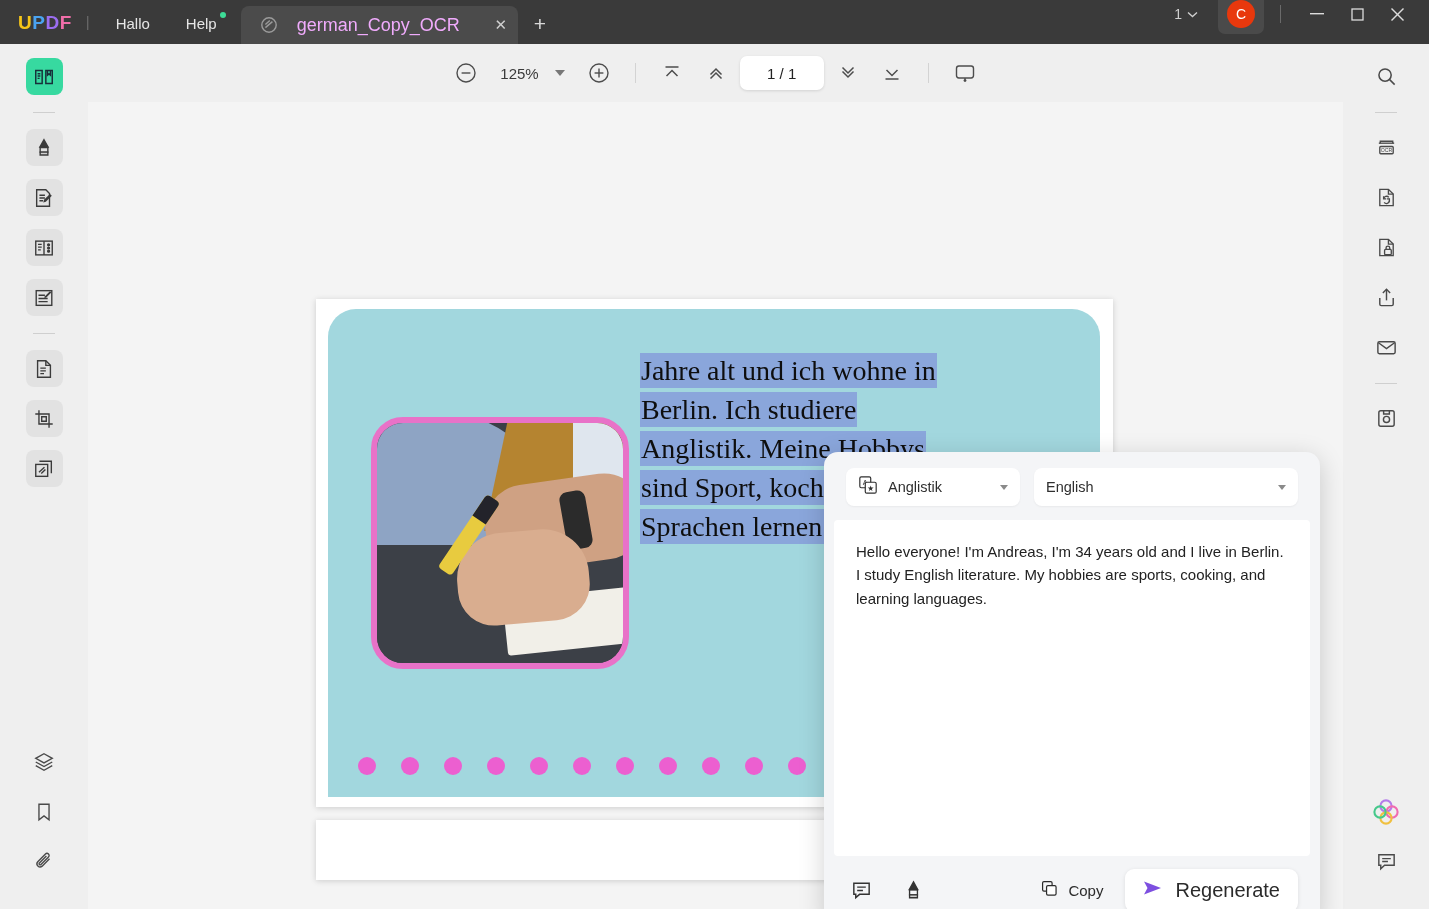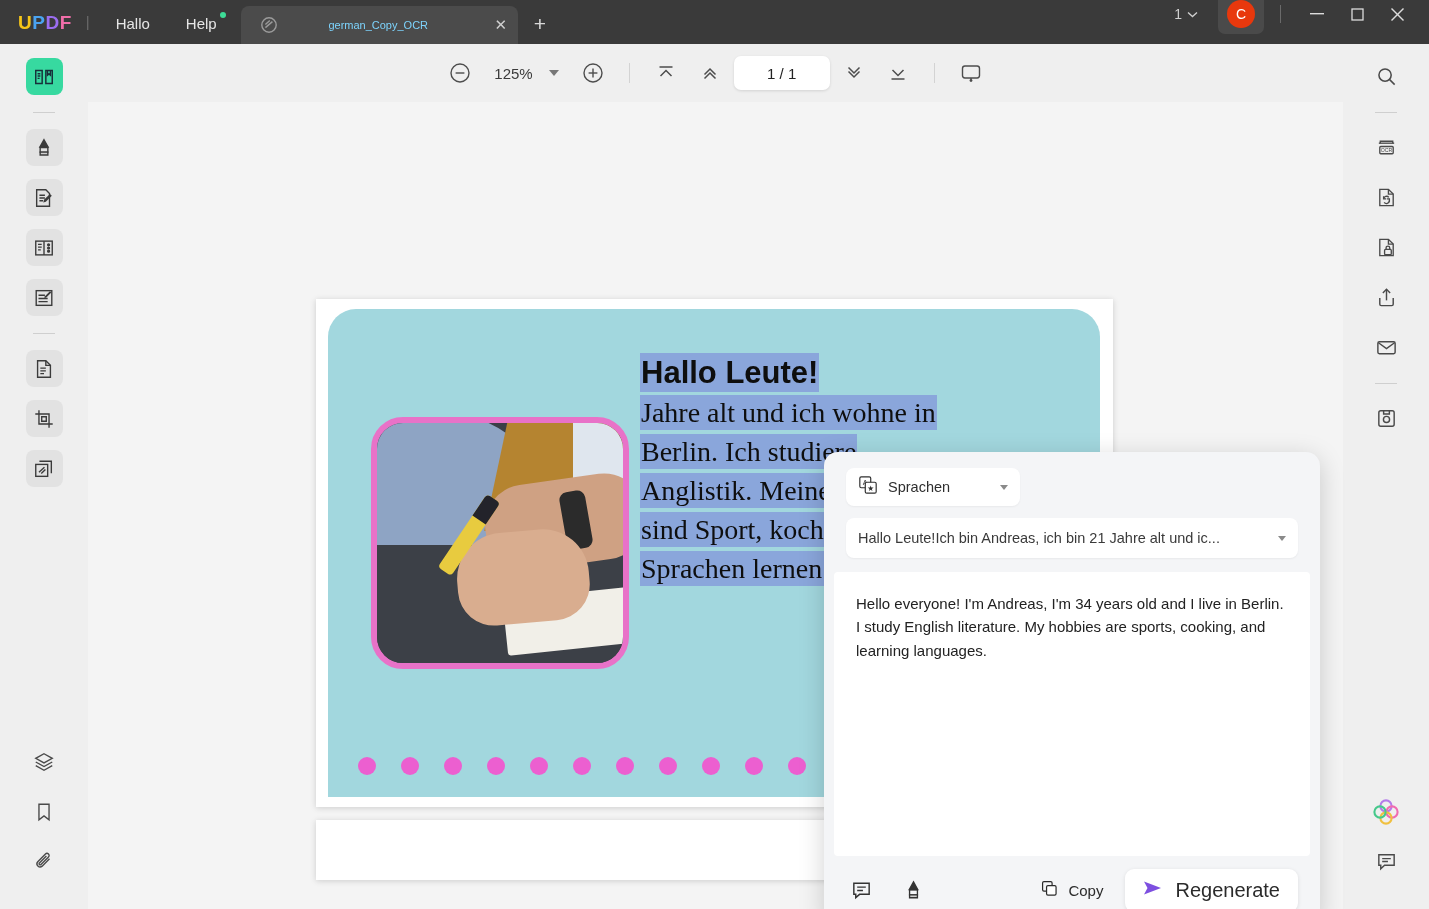--- a/index.html
+++ b/index.html
@@ -35,21 +35,21 @@
     width:6px; height:6px; border-radius:50%; background:#3ddc97;
   }
   .tab {
     margin-left: 24px; margin-bottom: 0;
     width: 277px; height: 38px; background: #4b4b4b;
     border-radius: 8px 8px 0 0; display:flex; align-items:center;
     position: relative;
   }
   .tab-icon { margin-left: 18px; width:20px; height:20px; opacity:.7; }
   .tab-title {
-    flex:1; text-align:center; color:#7dd3fc; font-size:11px;
+    flex:1; text-align:center; color:#f0abfc; font-size:18px;
     margin-left:-6px; white-space: nowrap; overflow:hidden;
   }
   .tab-close { width:34px; text-align:center; color:#cfcfcf; font-size:15px; cursor:pointer; }
   .tab-new { margin-left: 16px; margin-bottom:8px; color:#d8d8d8; font-size:21px; font-weight:300; cursor:pointer; }
 
   .tb-right { margin-left:auto; display:flex; align-items:center; margin-bottom:10px; margin-right:12px; }
   .win-count { color:#cfcfcf; font-size:14px; display:flex; align-items:center; gap:5px; padding:3px 8px; cursor:pointer;}
   .avatar-wrap { background:#4a4a4a; border-radius:7px; padding:6px 9px; margin-left:12px; cursor:pointer; }
   .avatar {
     width:28px; height:28px; border-radius:50%; background:#e8380d;
@@ -90,21 +90,21 @@
   .doc-toolbar {
     position:absolute; left:88px; top:0; width:1255px; height:58px;
     display:flex; align-items:center; justify-content:center; gap:4px;
   }
   .tool-ico { width:40px; height:36px; display:flex; align-items:center; justify-content:center; cursor:pointer; color:#4d4d4d; }
   .zoomval { display:flex; align-items:center; gap:16px; padding:0 10px; cursor:pointer; }
   .zoomval .pct { font-size:15px; color:#3b3b3b; }
   .caret-sm { width:0;height:0;border-left:5px solid transparent;border-right:5px solid transparent;border-top:6px solid #777; }
   .tbsep { width:1px; height:20px; background:#d3d3d3; margin:0 12px; }
   .pagebox {
-    width:96px; height:34px; background:#fff; border-radius:7px;
+    width:84px; height:34px; background:#fff; border-radius:7px;
     display:flex; align-items:center; justify-content:center;
     font-size:15px; color:#222; box-shadow:0 1px 3px rgba(0,0,0,.12); cursor:text;
   }
 
   
   .canvas {
     position:absolute; left:88px; top:58px; width:1255px; height:807px;
     background:#f4f4f4; overflow:hidden;
   }
   .page {
@@ -475,21 +475,20 @@
             <div class="ph-sleeve"></div>
             <div class="ph-desk"></div>
             <div class="ph-arm"></div>
             <div class="ph-watch"></div>
             <div class="ph-pad"></div>
             <div class="ph-hand"></div>
             <div class="ph-pen"></div>
           </div>
 
           <div class="doc-text">
-            <div class="doc-line doc-h1"><span class="hl">Hallo Leute!</span></div>
             <div class="doc-line doc-p"><span class="hl">Jahre alt und ich wohne in</span></div>
             <div class="doc-line doc-p"><span class="hl">Berlin. Ich studiere</span></div>
             <div class="doc-line doc-p"><span class="hl">Anglistik. Meine Hobbys</span></div>
             <div class="doc-line doc-p"><span class="hl">sind Sport, kochen und</span></div>
             <div class="doc-line doc-p"><span class="hl">Sprachen lernen.</span></div>
           </div>
 
           <div class="dots" id="dot-row">
               <div class="dot" style="background: rgb(236, 95, 208);"></div>
               <div class="dot" style="background: rgb(236, 95, 208);"></div>
@@ -514,27 +513,27 @@
         <div class="ai-row">
           <div class="ai-select mode">
             <span>
               <svg width="20" height="20" viewBox="0 0 22 22" fill="none" stroke="#2f2f2f" stroke-width="1.3">
                 <rect x="2" y="2" width="12" height="12" rx="1.6"></rect>
                 <text x="8" y="11" font-size="8" fill="#2f2f2f" stroke="none" text-anchor="middle" font-family="Liberation Sans, sans-serif">A</text>
                 <rect x="8" y="8" width="12" height="12" rx="1.6" fill="#fff"></rect>
                 <text x="14" y="17.4" font-size="8.4" fill="#2f2f2f" stroke="none" text-anchor="middle" font-family="DejaVu Sans, sans-serif">★</text>
               </svg>
             </span>
-            <span class="lbl">Sprachen</span>
+            <span class="lbl">Anglistik</span>
             <span class="caret-xs"></span>
           </div>
-        </div>
-        <div class="ai-source">
-          <span class="lbl">Hallo Leute!Ich bin Andreas, ich bin 21 Jahre alt und ic...</span>
-          <span class="caret-xs"></span>
+          <div class="ai-select lang">
+            <span class="lbl">English</span>
+            <span class="caret-xs"></span>
+          </div>
         </div>
       </div>
 
       <div class="ai-body">
         <div class="ai-result">Hello everyone! I'm Andreas, I'm 34 years old and I live in Berlin. I study English literature. My hobbies are sports, cooking, and learning languages.</div>
       </div>
 
       <div class="ai-foot">
         <div class="foot-ico">
           <svg width="23" height="23" viewBox="0 0 24 24" fill="none" stroke="#333" stroke-width="1.5">

